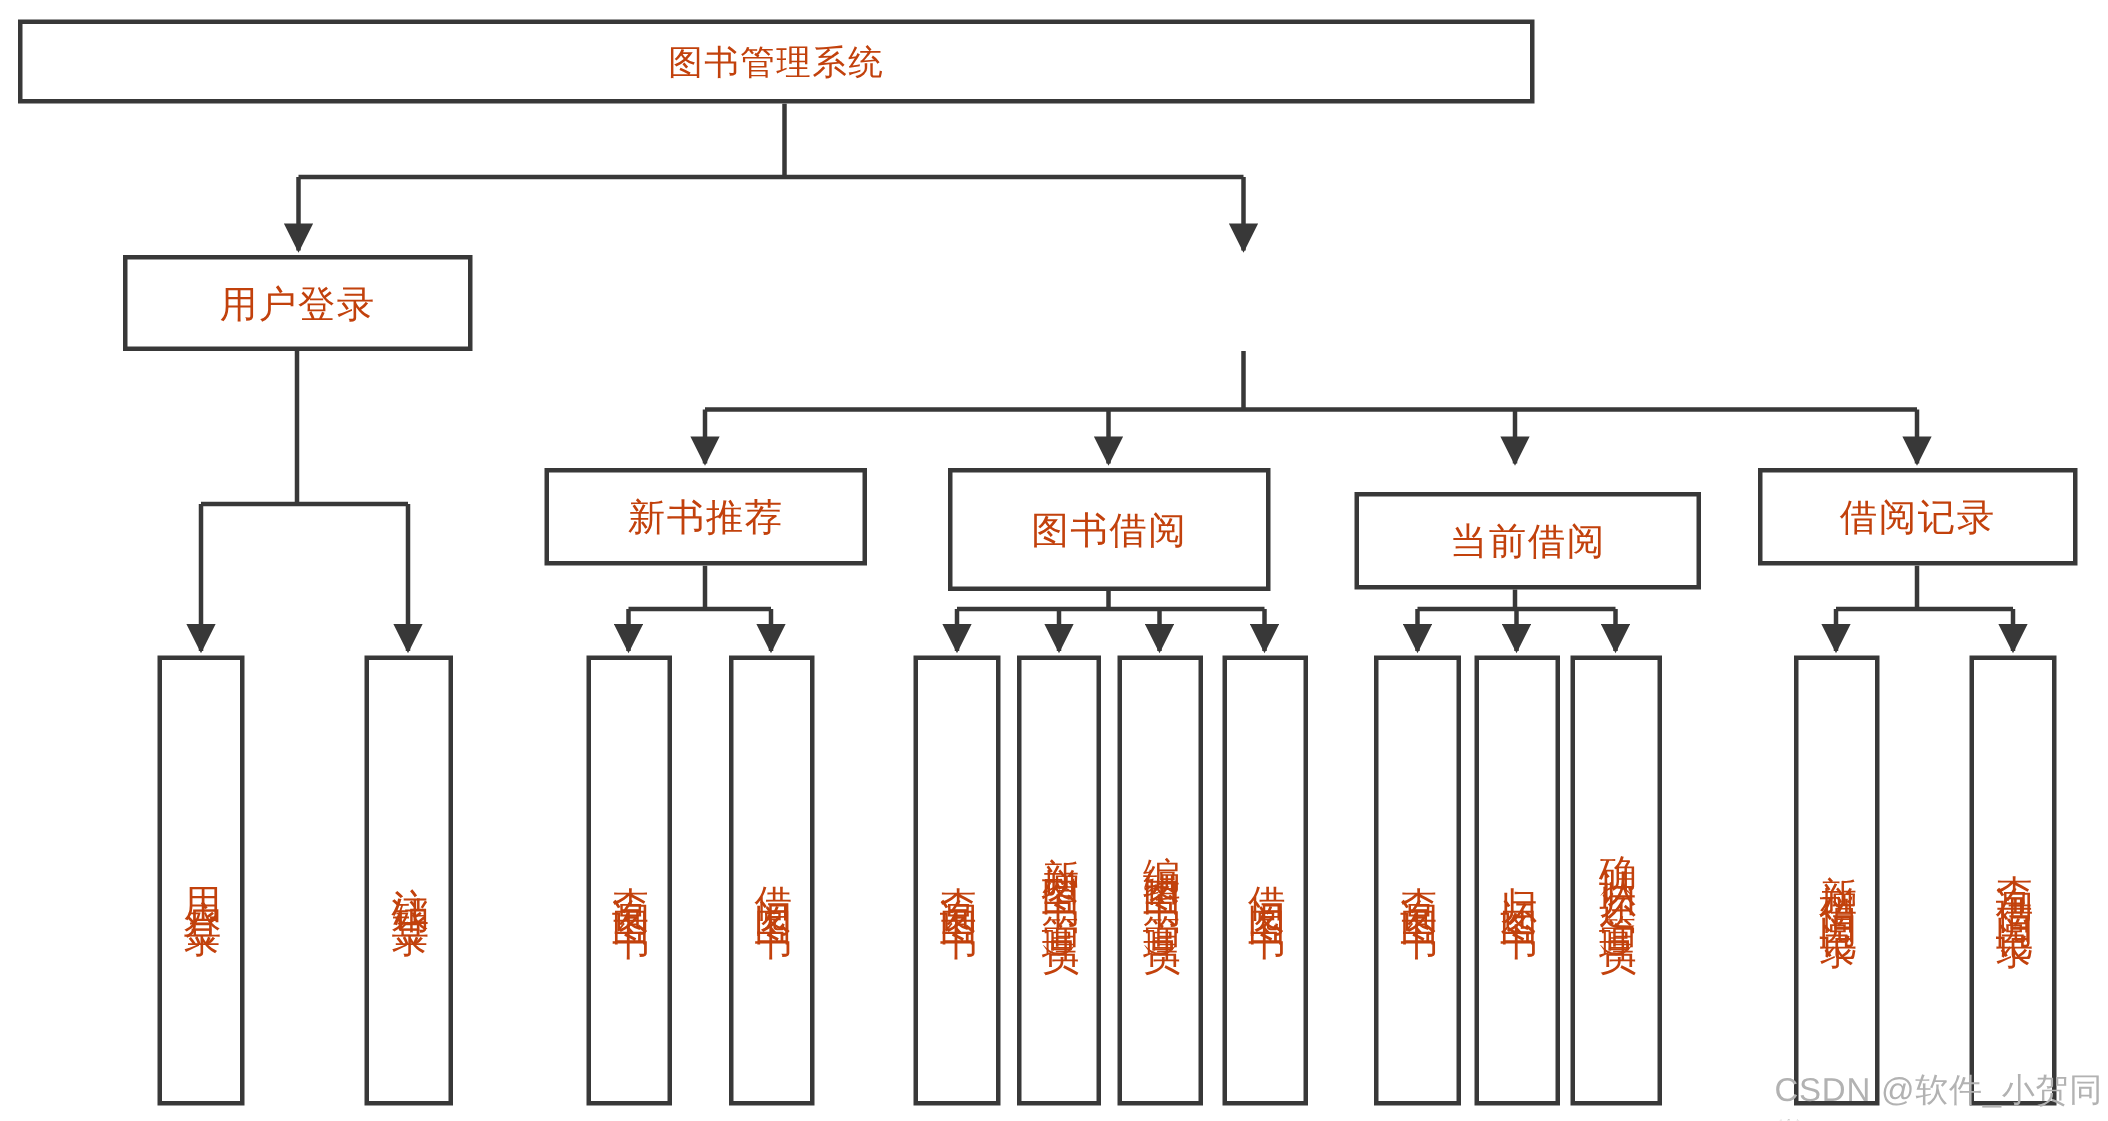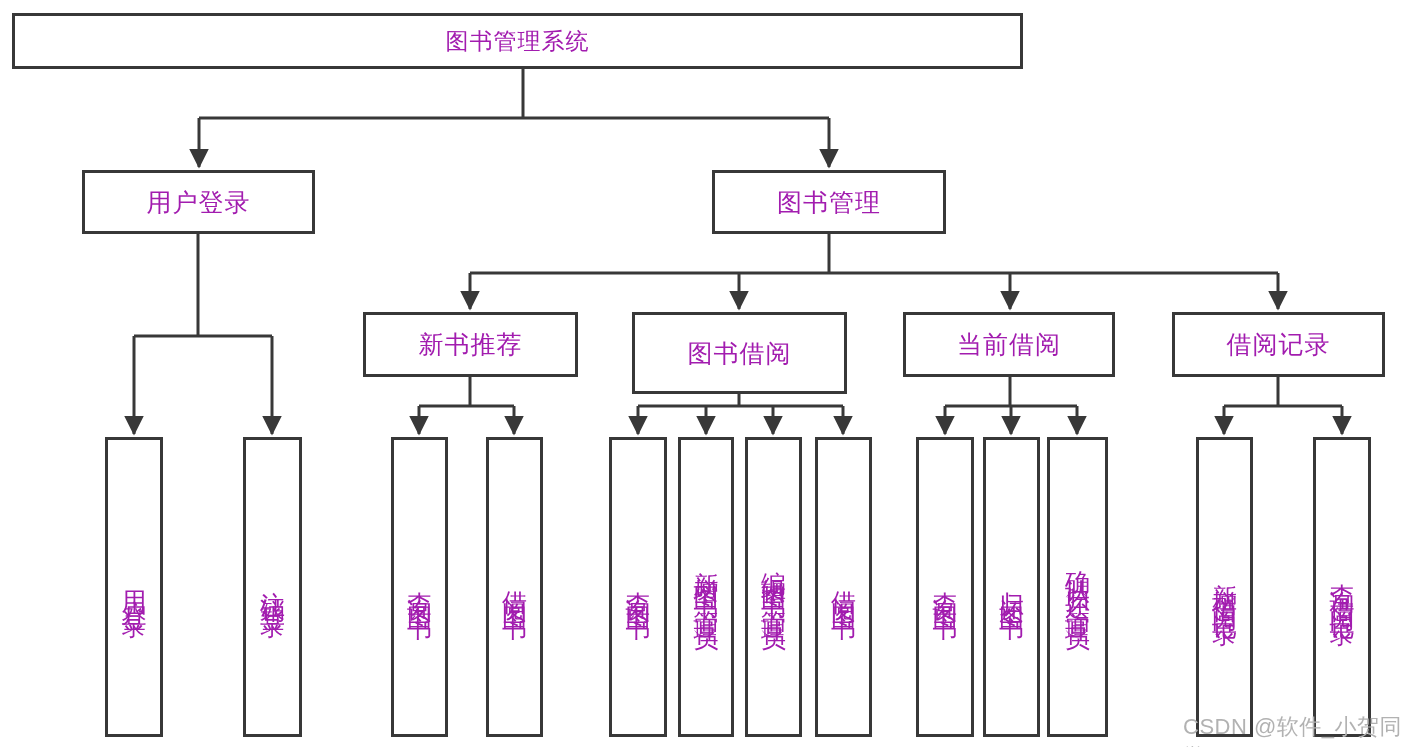--- a/index.html
+++ b/index.html
@@ -3,21 +3,21 @@
 <meta charset="utf-8">
 <style>
   html,body{margin:0;padding:0;background:#ffffff;}
   .stage{
     position:relative;width:1405px;height:747px;background:#ffffff;overflow:hidden;
     font-family:"Liberation Sans","DejaVu Sans",sans-serif;
   }
   svg.connectors{position:absolute;left:0;top:0;width:1405px;height:747px;z-index:1;}
   .box{
     position:absolute;box-sizing:border-box;background:#ffffff;
-    border:3px solid #383838;color:#a21caf;
+    border:3px solid #383838;color:#c2410c;
     display:flex;align-items:center;justify-content:center;
     z-index:2;white-space:nowrap;
   }
   .root-box{font-size:23px;letter-spacing:1px;}
   .hbox{font-size:25px;letter-spacing:1px;}
   .vbox{
     writing-mode:vertical-rl;text-orientation:mixed;
     font-size:25px;letter-spacing:8px;line-height:1;
     white-space:normal;
   }
@@ -82,25 +82,24 @@
     <g stroke="#383838" stroke-width="3" fill="none">
       <path d="M1278 377 V406 M1224 406 H1342"></path>
       <line x1="1224" y1="406" x2="1224" y2="434" marker-end="url(#ah)"></line>
       <line x1="1342" y1="406" x2="1342" y2="434" marker-end="url(#ah)"></line>
     </g>
   </svg>
 
   <div class="box root-box" style="left:12px;top:13px;width:1011px;height:56px">图书管理系统</div>
 
   <div class="box hbox" style="left:82px;top:170px;width:233px;height:64px">用户登录</div>
-  <div class="box hbox" style="left:712px;top:170px;width:234px;height:64px">图书管理</div>
 
   <div class="box hbox" style="left:363px;top:312px;width:215px;height:65px">新书推荐</div>
   <div class="box hbox" style="left:632px;top:312px;width:215px;height:82px">图书借阅</div>
-  <div class="box hbox" style="left:903px;top:312px;width:212px;height:65px">当前借阅</div>
+  <div class="box hbox" style="left:903px;top:328px;width:231px;height:65px">当前借阅</div>
   <div class="box hbox" style="left:1172px;top:312px;width:213px;height:65px">借阅记录</div>
 
   <div class="box vbox" style="left:105px;top:437px;width:58px;height:300px">用户登录</div>
   <div class="box vbox" style="left:243px;top:437px;width:59px;height:300px">注销登录</div>
 
   <div class="box vbox" style="left:391px;top:437px;width:57px;height:300px">查询图书</div>
   <div class="box vbox" style="left:486px;top:437px;width:57px;height:300px">借阅图书</div>
 
   <div class="box vbox" style="left:609px;top:437px;width:58px;height:300px">查询图书</div>
   <div class="box vbox" style="left:678px;top:437px;width:56px;height:300px">新增图书（管理员）</div>

